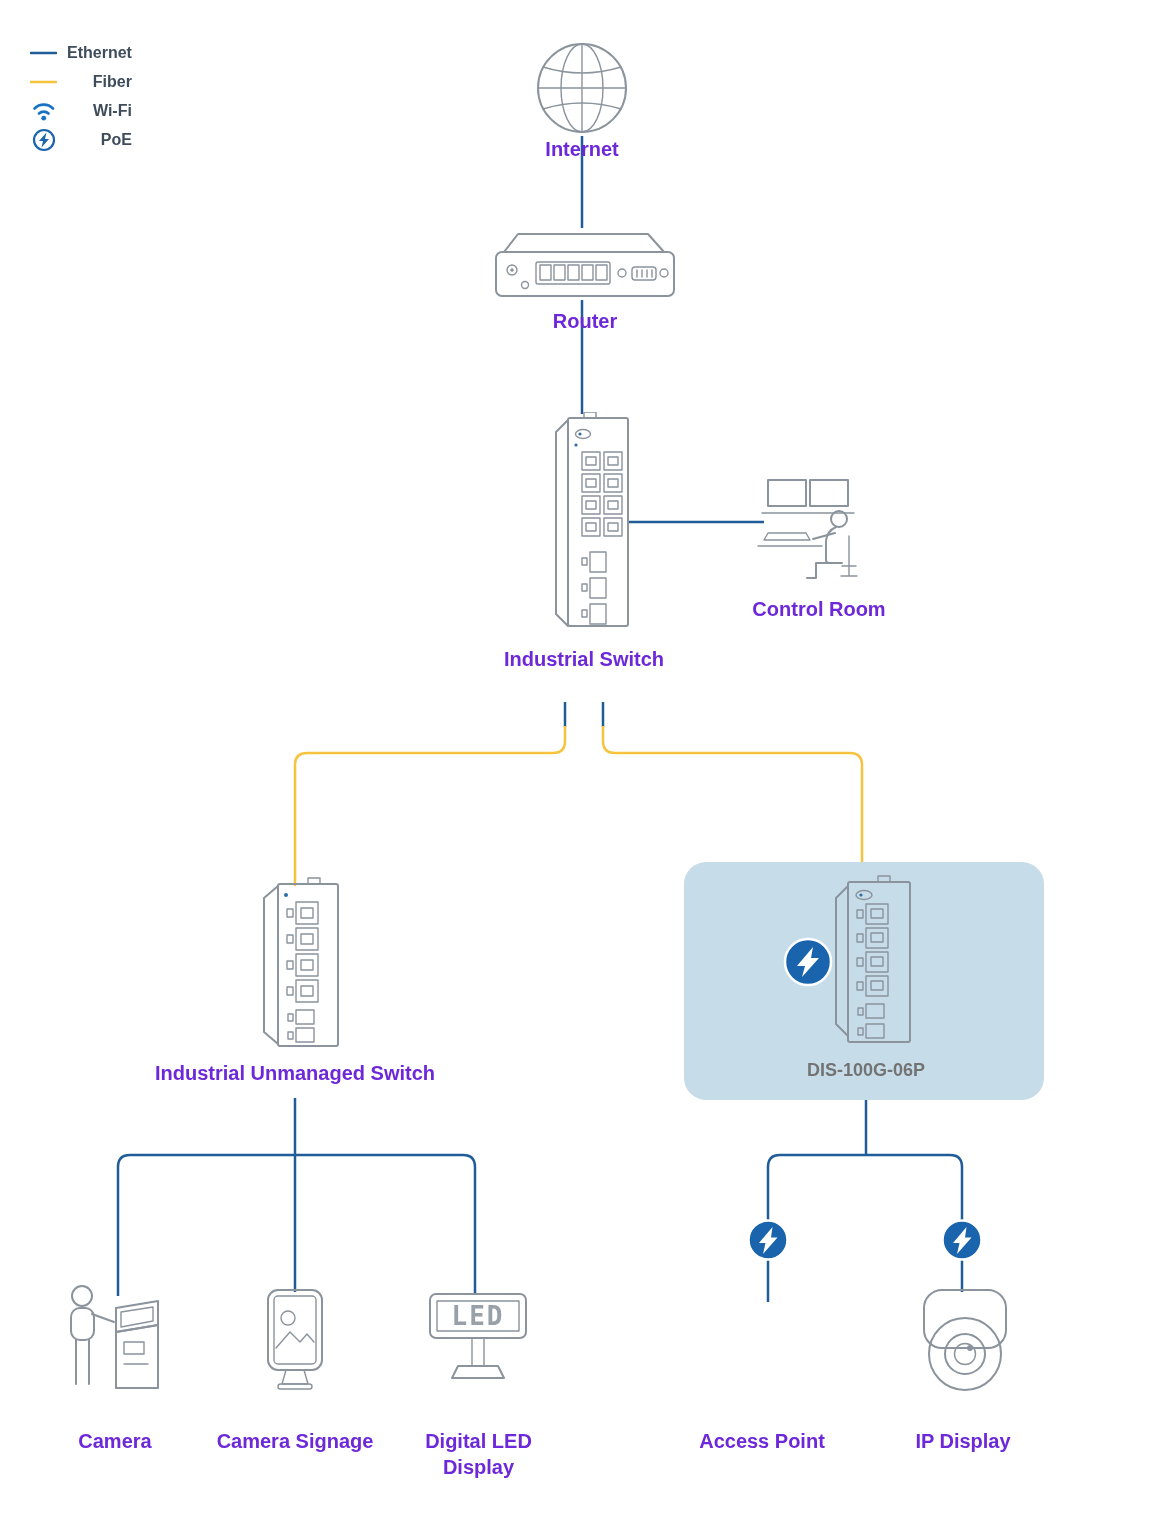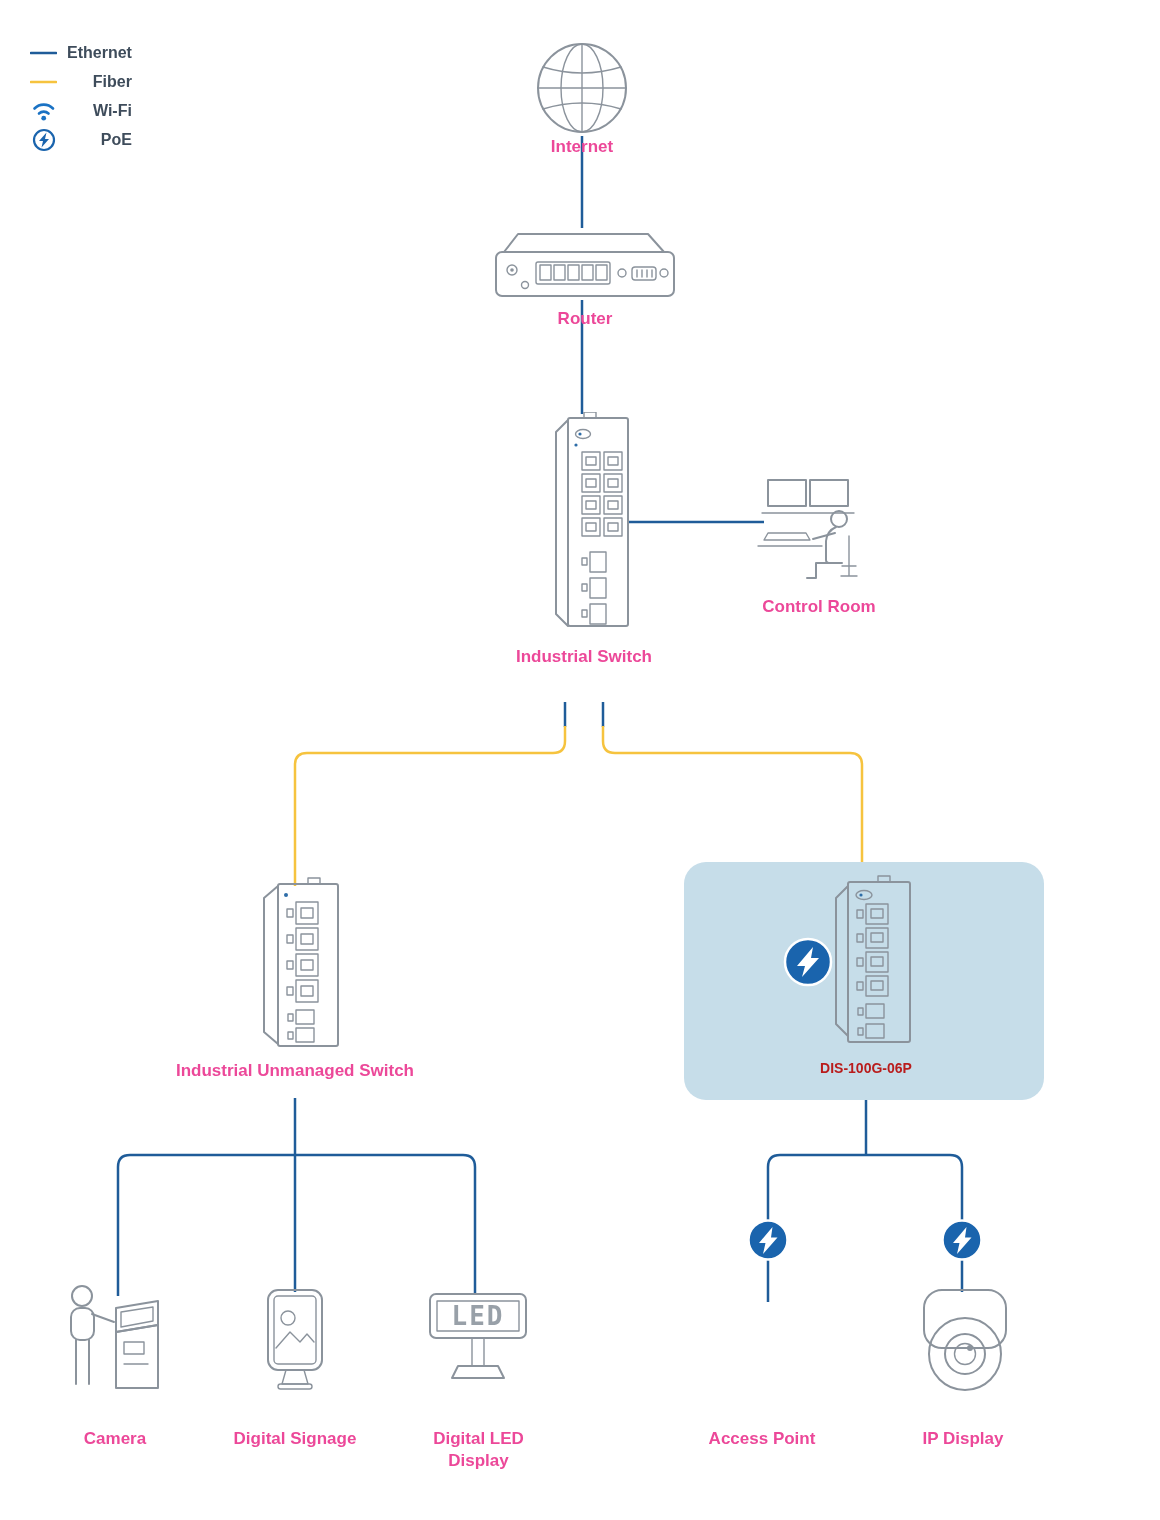--- a/index.html
+++ b/index.html
@@ -5,24 +5,24 @@
   html,body{margin:0;padding:0;background:#ffffff;}
   .canvas{
     position:relative;width:1160px;height:1520px;background:#ffffff;
     font-family:"Liberation Sans",sans-serif;overflow:hidden;
   }
   .links{position:absolute;left:0;top:0;width:1160px;height:1520px;}
   .eth{stroke:#1f5c99;stroke-width:2.5;fill:none;}
   .fib{stroke:#f6c33e;stroke-width:2.5;fill:none;}
   .node{position:absolute;}
   .node-label{
-    position:absolute;font-weight:bold;font-size:17px;color:#ec4899;
+    position:absolute;font-weight:bold;font-size:20px;color:#6d28d9;
     text-align:center;line-height:1.3;
   }
-  .dis-label{color:#b91c1c;font-size:14px;}
+  .dis-label{color:#737373;font-size:18px;}
   .hl-box{
     position:absolute;left:684px;top:862px;width:360px;height:238px;
     border-radius:22px;background:#c6dde9;
   }
   
   .legend{position:absolute;left:30px;top:42px;display:flex;flex-direction:column;gap:7px;}
   .legend-row{display:flex;align-items:center;gap:10px;height:22px;justify-content:space-between;}
   .legend-icon{width:27px;display:flex;align-items:center;justify-content:center;}
   .legend-label{font-weight:bold;font-size:16px;color:#3e4c5b;}
   
@@ -270,21 +270,21 @@
   <div class="node" style="left:260px;top:1288px;">
     <svg width="70" height="105" viewBox="0 0 70 105">
       <rect class="ol" x="8" y="2" width="54" height="80" rx="10"></rect>
       <rect class="ol-t" x="14" y="8" width="42" height="68" rx="4"></rect>
       <circle class="ol-t" cx="28" cy="30" r="7"></circle>
       <path class="ol-t" d="M16 60 L30 44 L40 54 L47 46 L54 54"></path>
       <polygon class="ol-t" points="26,82 44,82 48,96 22,96"></polygon>
       <rect class="ol-t" x="18" y="96" width="34" height="5" rx="2.5"></rect>
     </svg>
   </div>
-  <div class="node-label" style="left:210px;top:1428px;width:170px;">Digital Signage</div>
+  <div class="node-label" style="left:210px;top:1428px;width:170px;">Camera Signage</div>
 
   <div class="node" style="left:428px;top:1288px;">
     <svg width="100" height="95" viewBox="0 0 100 95">
       <rect class="ol" x="2" y="6" width="96" height="44" rx="6"></rect>
       <rect class="ol-t" x="9" y="13" width="82" height="30"></rect>
       <text class="led-text" x="50" y="37" text-anchor="middle">LED</text>
       <rect class="ol-t" x="44" y="50" width="12" height="28"></rect>
       <polygon class="ol" points="30,78 70,78 76,90 24,90"></polygon>
     </svg>
   </div>

